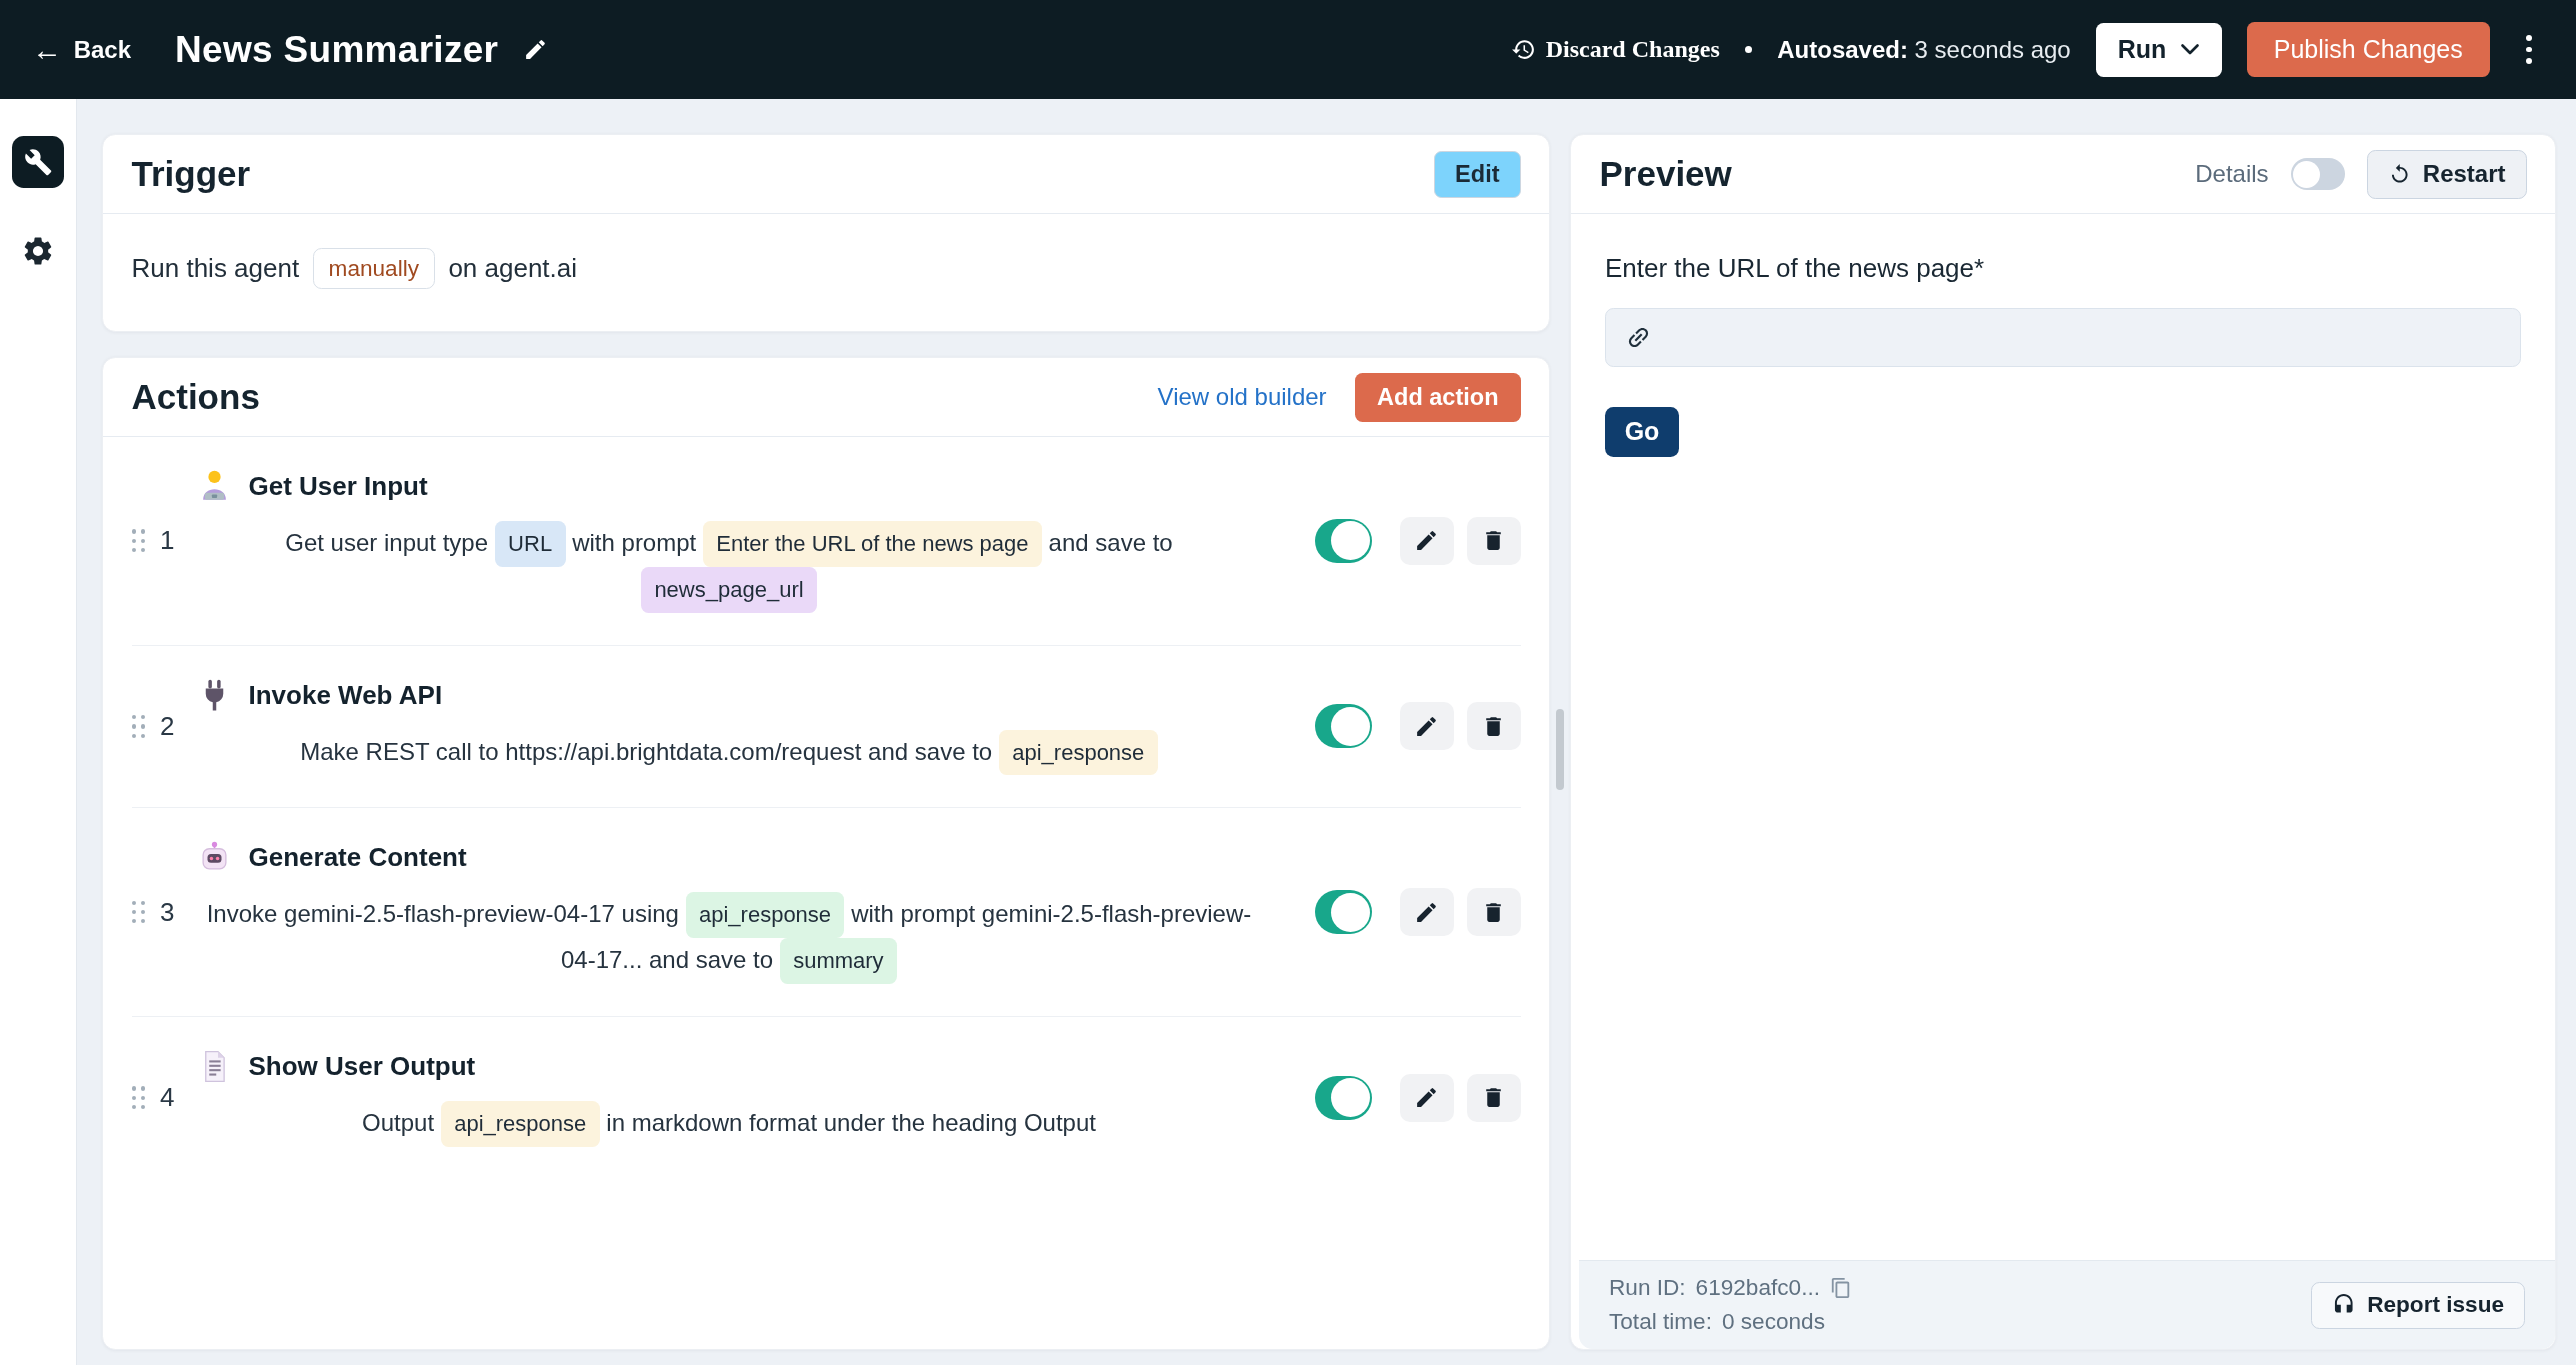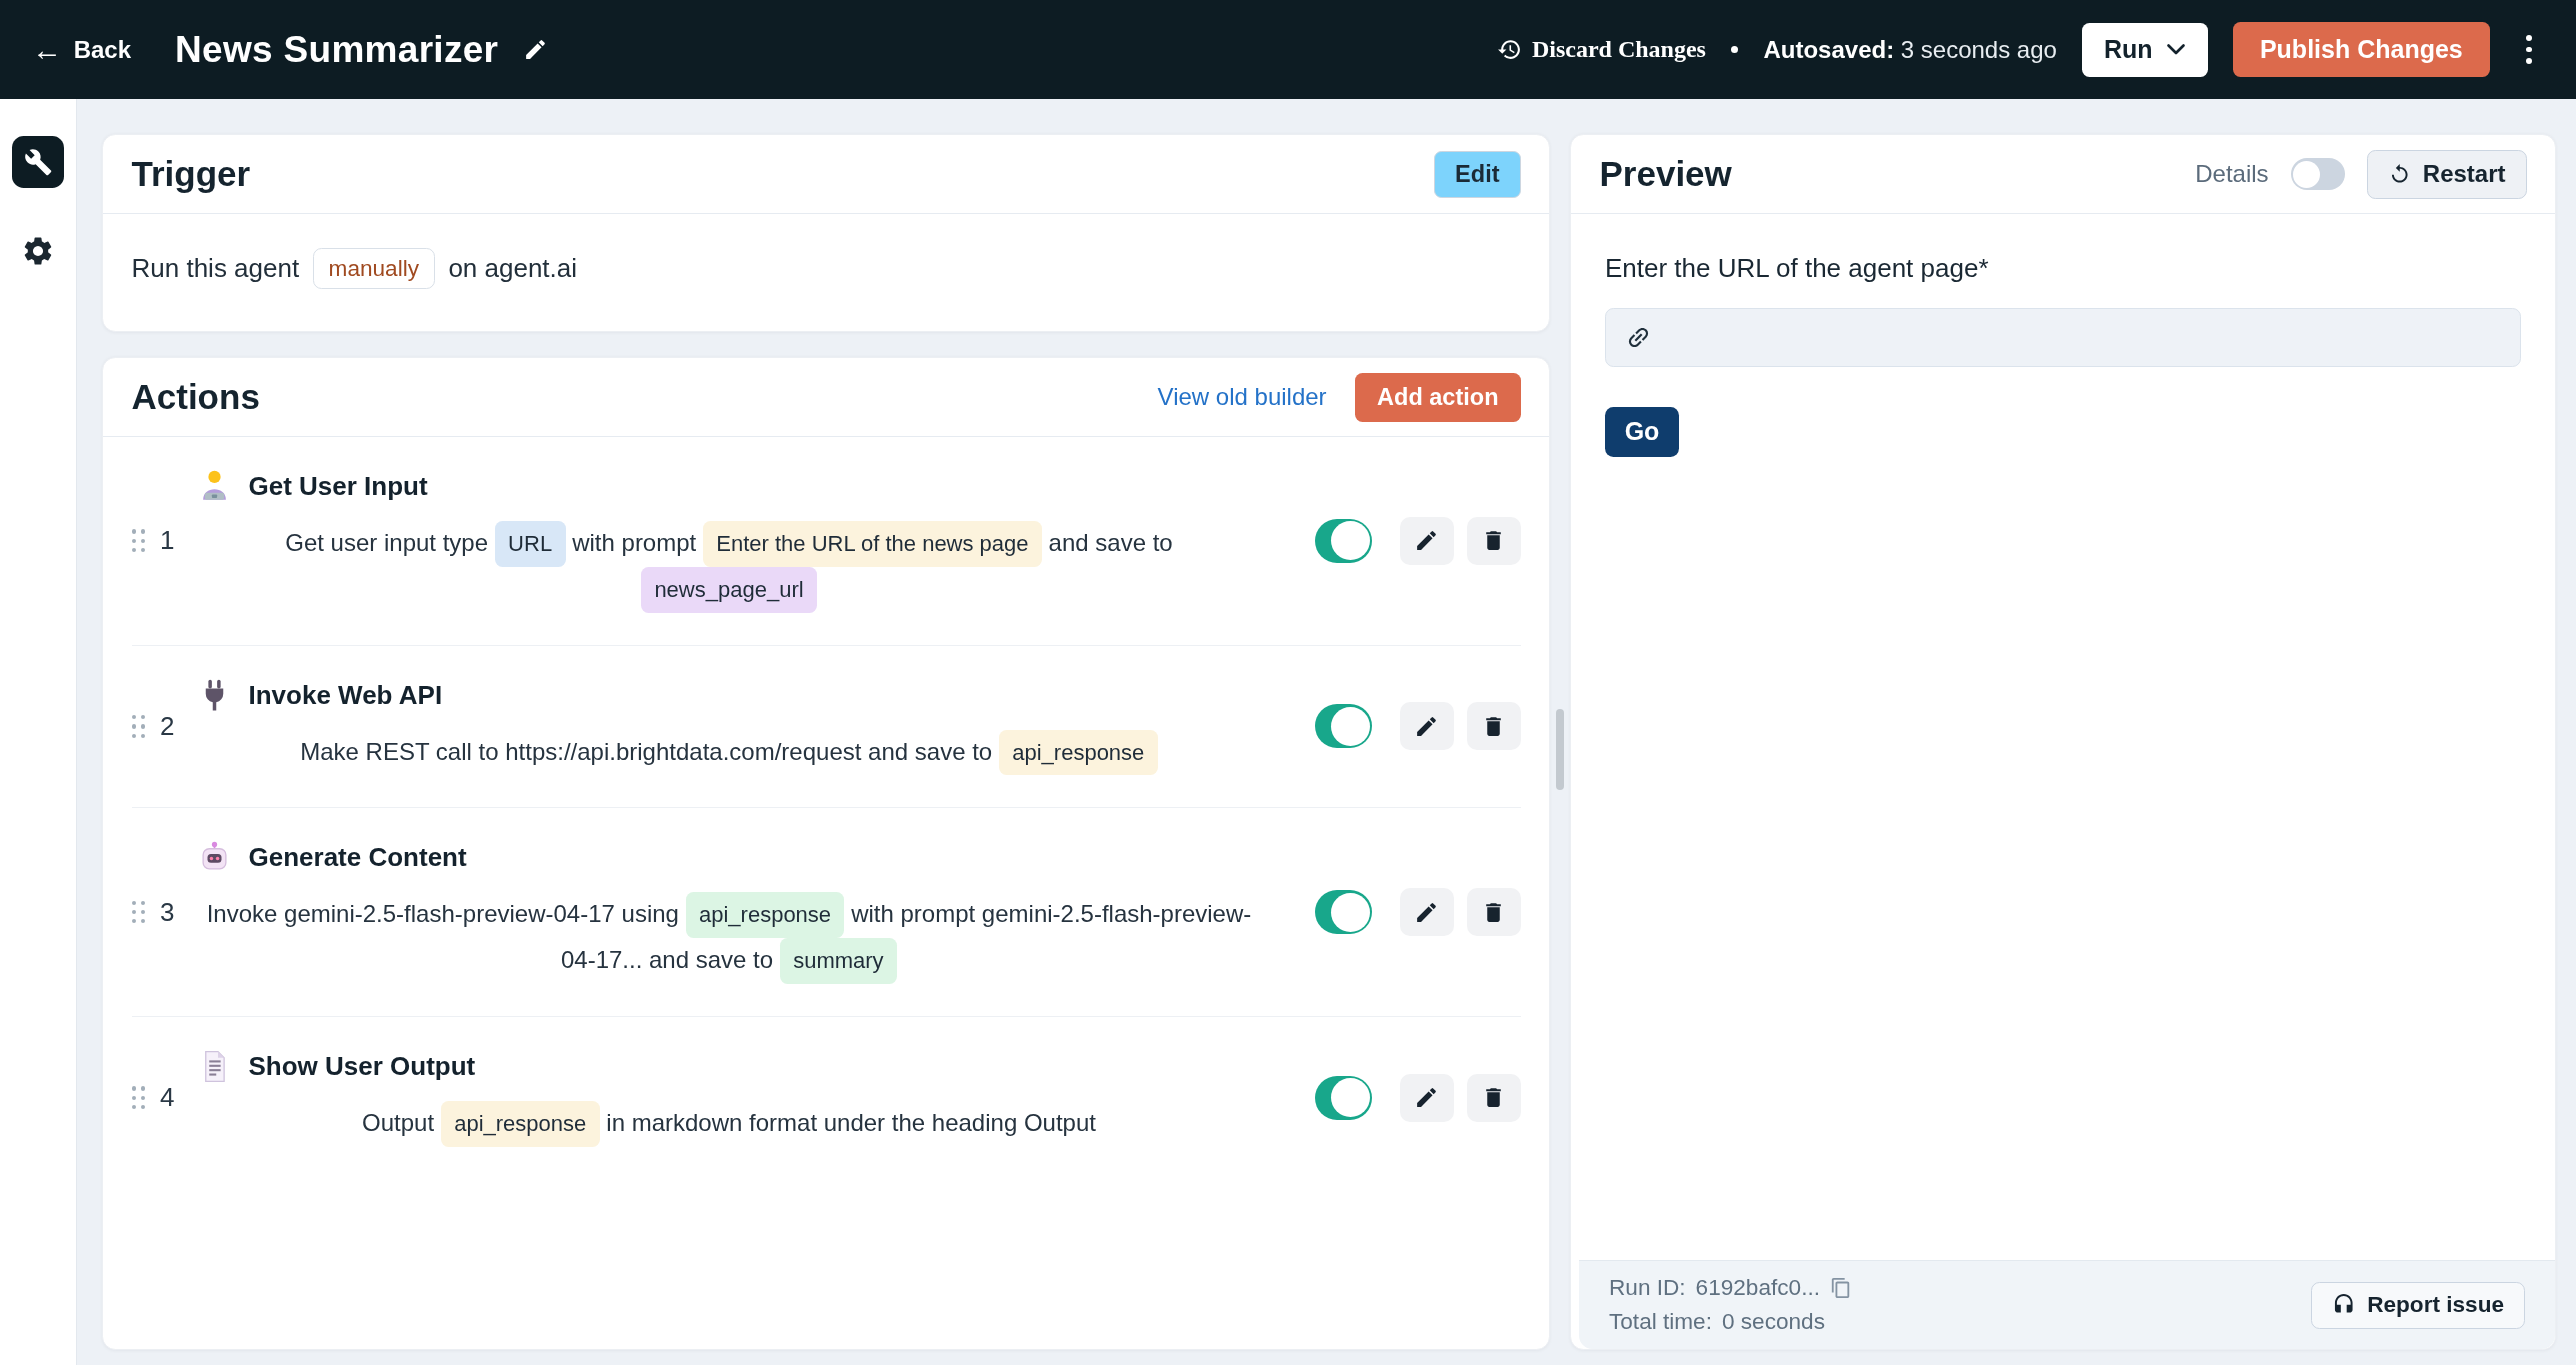--- a/index.html
+++ b/index.html
@@ -28,21 +28,21 @@
   .sep-dot { width: 7.5px; height: 7.5px; border-radius: 50%; background: #ffffff; }
   .autosaved { font-size: 24px; color: #e8edf1; }
   .autosaved b { color: #fff; }
   .run-btn {
     height: 54px; padding: 0 22px; background: #ffffff; border-radius: 7.5px;
     font-size: 25px; font-weight: 700; color: #13222c;
     display: flex; align-items: center; gap: 13.4px;
   }
   .publish-btn {
     height: 55px; padding: 8px 27px; background: #dc6a4c; border-radius: 7.5px;
-    font-size: 25px; font-weight: 700; color: #ffffff;
+    font-size: 25px; font-weight: 400; color: #ffffff;
   }
   .kebab { display: flex; flex-direction: column; gap: 5.9px; padding: 6.7px 11.7px; }
   .kebab i { width: 5.9px; height: 5.9px; border-radius: 50%; background: #fff; }
 
   
   .side-rail {
     position: absolute; top: 99px; left: 0; bottom: 0; width: 77px;
     background: #ffffff; border-right: 0.8px solid #e3e8ee;
     display: flex; flex-direction: column; align-items: center;
     padding-top: 37px; gap: 37px;
@@ -410,21 +410,21 @@
           </span>
         <button class="restart-btn">
           <svg width="23.5" height="23.5" viewBox="0 0 24 24" fill="#16242f">
               <path d="M12 5V2L8 6l4 4V7c3.31 0 6 2.69 6 6s-2.69 6-6 6-6-2.69-6-6H4c0 4.42 3.58 8 8 8s8-3.58 8-8-3.58-8-8-8z"></path>
             </svg>
           <span>Restart</span>
         </button>
       </div>
     </div>
     <div class="preview-body">
-      <div class="field-label">Enter the URL of the agent page*</div>
+      <div class="field-label">Enter the URL of the news page*</div>
       <div class="url-input-wrap">
         <svg width="27" height="27" viewBox="0 0 24 24" fill="#20303c" style="transform:rotate(-45deg)">
             <path d="M3.9 12c0-1.71 1.39-3.1 3.1-3.1h4V7H7c-2.76 0-5 2.24-5 5s2.24 5 5 5h4v-1.9H7c-1.71 0-3.1-1.39-3.1-3.1zM8 13h8v-2H8v2zm9-6h-4v1.9h4c1.71 0 3.1 1.39 3.1 3.1s-1.39 3.1-3.1 3.1h-4V17h4c2.76 0 5-2.24 5-5s-2.24-5-5-5z"></path>
           </svg>
         <input type="text" value="" style="">
       </div>
       <button class="go-btn">Go</button>
     </div>
     <div class="preview-footer">
       <div class="footer-meta">

